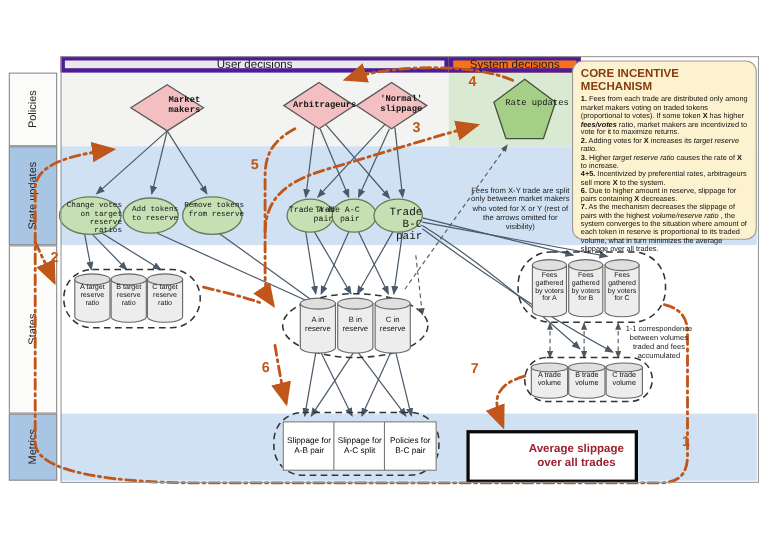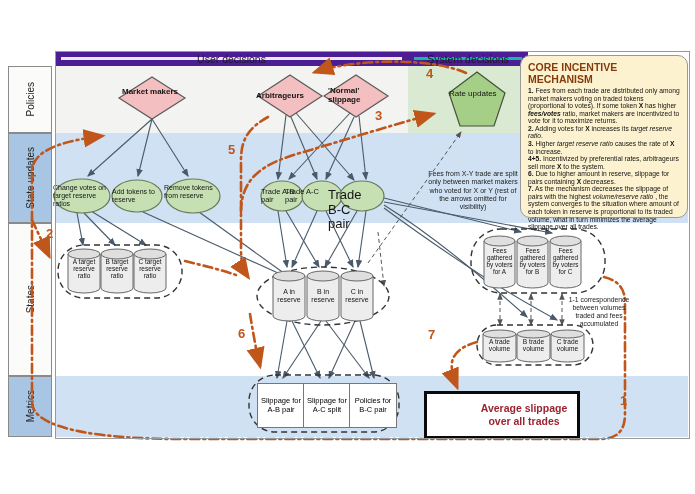--- a/index.html
+++ b/index.html
@@ -1,23 +1,23 @@
 <!DOCTYPE html>
 <html><head>
 <meta charset="utf-8">
 <style>
   html,body{margin:0;padding:0;background:#fff;}
   body{width:695px;height:494px;position:relative;font-family:"Liberation Sans","DejaVu Sans",sans-serif;overflow:hidden;}
   .band{position:absolute;}
   .hdr{position:absolute;display:flex;align-items:center;justify-content:center;
-       font-size:10.5px;color:#1a1a1a;border:6px solid #4c1d95;box-sizing:border-box;}
+       font-size:10.5px;color:#1a1a1a;border:4px solid #4c1d95;box-sizing:border-box;}
   .vcell{position:absolute;display:flex;align-items:center;justify-content:center;
          border:1px solid #8a8a8a;box-sizing:border-box;}
   .vcell span{writing-mode:vertical-rl;transform:rotate(180deg);font-size:10px;color:#222;}
-  .lbl{position:absolute;text-align:left;color:#141414;line-height:1.12;z-index:4;}
+  .lbl{position:absolute;text-align:right;color:#141414;line-height:1.12;z-index:4;font-family:Liberation Mono, monospace;}
   .b{font-weight:bold;}
   .cyl-lbl{position:absolute;text-align:center;color:#141414;line-height:1.1;z-index:4;}
   .note{position:absolute;text-align:center;color:#222;line-height:1.18;z-index:4;}
   .stepnum{position:absolute;font-weight:bold;font-size:13px;color:#c0561a;z-index:6;}
   .slipbox{position:absolute;background:#fff;border:1px solid #777;display:flex;align-items:center;
            text-align:center;font-size:7.5px;line-height:1.15;z-index:4;}
   #avgbox{position:absolute;background:#fff;border:3px solid #0a0a0a;display:flex;align-items:center;
           justify-content:center;text-align:center;font-weight:bold;font-size:10.5px;line-height:1.2;
           color:#9c2230;z-index:5;}
   #incentive{position:absolute;left:520px;top:55px;width:168px;height:163px;background:#fdf2d0;
@@ -32,21 +32,21 @@
 
 <div class="band" style="left:55px;top:66px;width:633px;height:67px;background:#f3f3f1;"></div>
 <div class="band" style="left:408px;top:66px;width:120px;height:67px;background:#daead2;"></div>
 <div class="band" style="left:55px;top:133px;width:633px;height:90px;background:#cfe1f2;"></div>
 <div class="band" style="left:55px;top:223px;width:633px;height:153px;background:#ffffff;"></div>
 <div class="band" style="left:55px;top:376px;width:633px;height:61px;background:#cfe1f2;"></div>
 
 <div class="hdr" style="left:55px;top:51px;width:353px;height:15px;background:#e9e9e7;">
   <span>User decisions</span>
 </div>
-<div class="hdr" style="left:408px;top:51px;width:120px;height:15px;background:#14b8a6;">
+<div class="hdr" style="left:408px;top:51px;width:120px;height:15px;background:#f97316;">
   <span>System decisions</span>
 </div>
 
 <div class="vcell" style="left:8px;top:66px;width:44px;height:67px;background:#fbfbfa;">
     <span>Policies</span>
   </div>
 <div class="vcell" style="left:8px;top:133px;width:44px;height:90px;background:#a8c6e3;">
     <span>State updates</span>
   </div>
 <div class="vcell" style="left:8px;top:223px;width:44px;height:153px;background:#fbfbfa;">
@@ -199,21 +199,21 @@
 
 <div class="lbl b" style="left:122px;top:88px;width:60px;font-size:8px;">Market makers</div>
 <div class="lbl b" style="left:256px;top:92px;width:68px;font-size:8px;">Arbitrageurs</div>
 <div class="lbl b" style="left:328px;top:87px;width:56px;font-size:8px;">'Normal' slippage</div>
 <div class="lbl" style="left:449px;top:90px;width:68px;font-size:8px;">Rate updates</div>
 <div class="lbl" style="left:53px;top:184px;width:58px;font-size:7px;">Change votes on target reserve ratios</div>
 <div class="lbl" style="left:112px;top:188px;width:50px;font-size:7px;">Add tokens to reserve</div>
 <div class="lbl" style="left:164px;top:184px;width:58px;font-size:7px;">Remove tokens from reserve</div>
 <div class="lbl" style="left:261px;top:188px;width:42px;font-size:7.5px;">Trade A-B pair</div>
 <div class="lbl" style="left:285px;top:188px;width:42px;font-size:7.5px;">Trade A-C pair</div>
-<div class="lbl" style="left:328px;top:188px;width:44px;font-size:13px;">Trade B-C pair</div>
+<div class="lbl" style="left:340px;top:188px;width:44px;font-size:10px;">Trade B-C pair</div>
 
 <div class="cyl-lbl" style="left:68px;top:258px;width:32px;font-size:6.5px;">A target reserve ratio</div>
 <div class="cyl-lbl" style="left:101px;top:258px;width:32px;font-size:6.5px;">B target reserve ratio</div>
 <div class="cyl-lbl" style="left:134px;top:258px;width:32px;font-size:6.5px;">C target reserve ratio</div>
 <div class="cyl-lbl" style="left:273px;top:288px;width:32px;font-size:7px;">A in reserve</div>
 <div class="cyl-lbl" style="left:307px;top:288px;width:32px;font-size:7px;">B in reserve</div>
 <div class="cyl-lbl" style="left:341px;top:288px;width:32px;font-size:7px;">C in reserve</div>
 <div class="cyl-lbl" style="left:484px;top:247px;width:31px;font-size:6.4px;">Fees gathered by voters for A</div>
 <div class="cyl-lbl" style="left:517px;top:247px;width:31px;font-size:6.4px;">Fees gathered by voters for B</div>
 <div class="cyl-lbl" style="left:550px;top:247px;width:31px;font-size:6.4px;">Fees gathered by voters for C</div>

